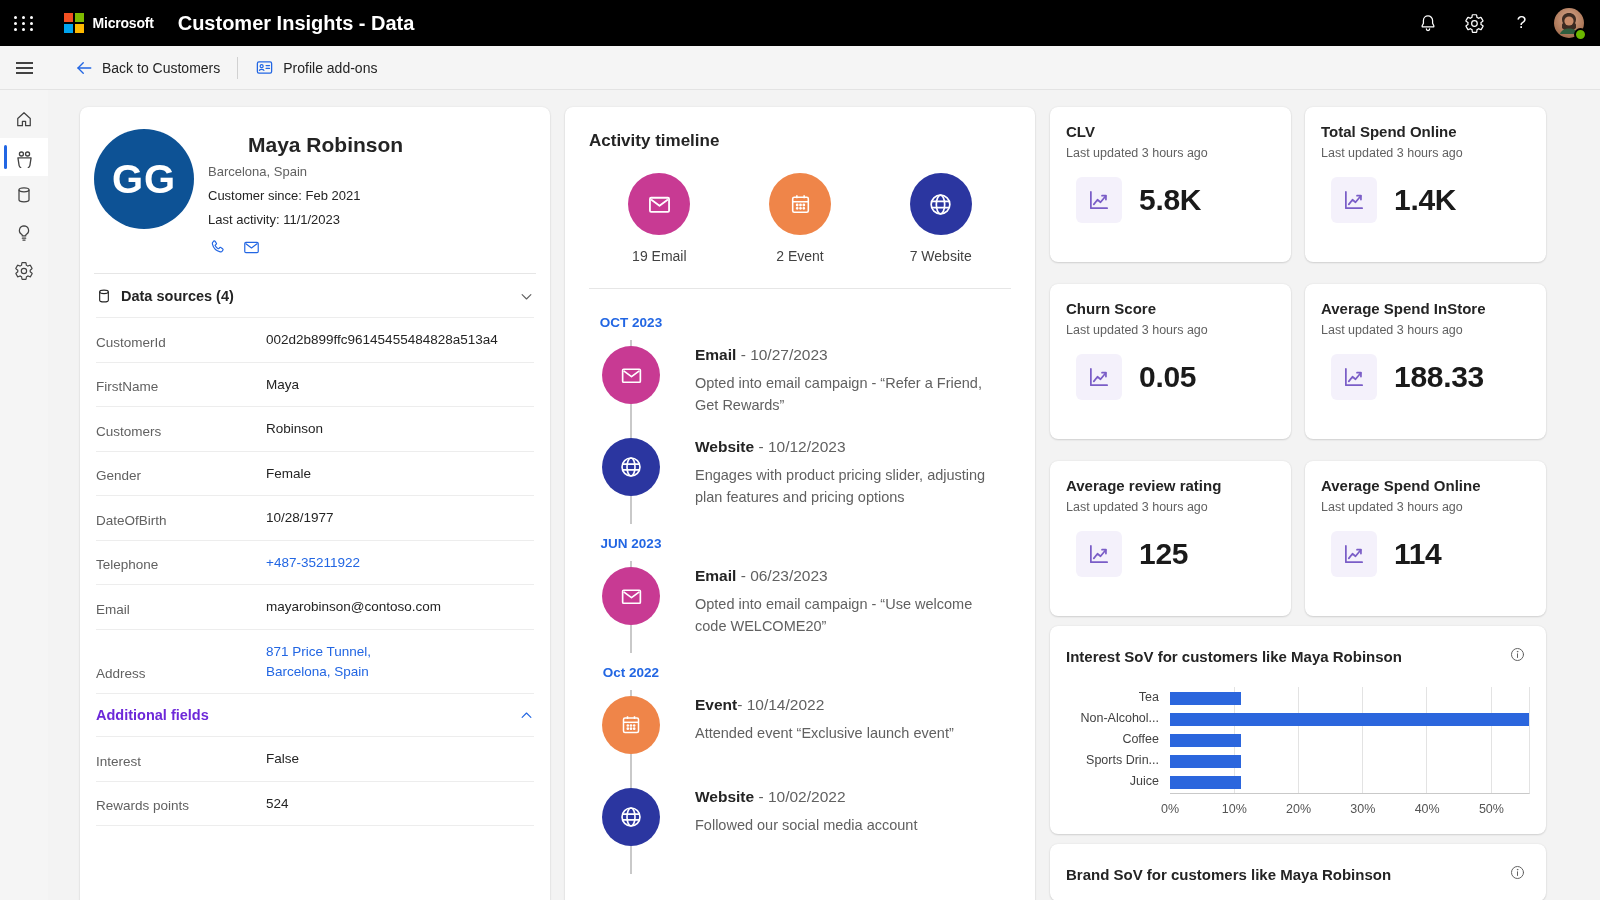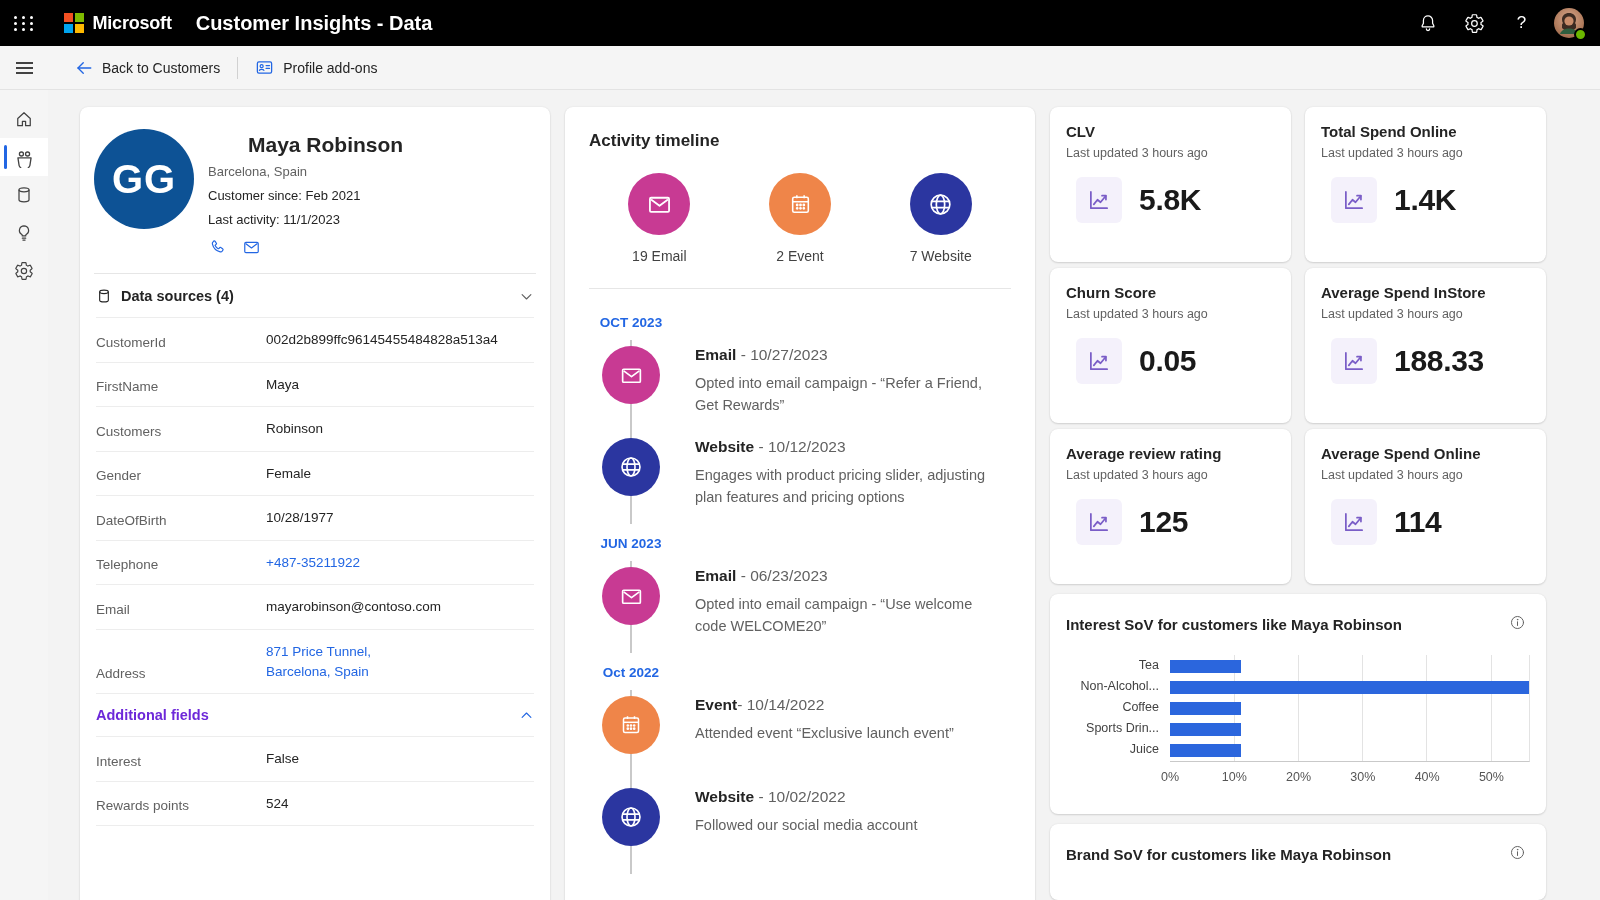--- a/index.html
+++ b/index.html
@@ -7,21 +7,21 @@
   body { font-family:"Liberation Sans", sans-serif; color:#242424; background:#f3f3f3; font-size:14px; }
   svg { display:block; }
 
   
   .topbar { height:46px; background:#000; display:flex; align-items:center; color:#fff; }
   .waffle-btn { width:48px; height:46px; display:flex; align-items:center; justify-content:center; cursor:pointer; }
   .waffle { display:grid; grid-template-columns:repeat(3,5px); grid-gap:3px; }
   .waffle i { width:3px; height:3px; border-radius:50%; background:#fff; }
   .ms-logo { display:grid; grid-template-columns:9px 9px; grid-gap:1.5px; margin-left:16px; }
   .ms-logo i { width:9px; height:9px; }
-  .brand { font-size:18px; font-weight:700; margin-left:9px; letter-spacing:-.2px; }
+  .brand { font-size:14px; font-weight:700; margin-left:9px; letter-spacing:-.2px; }
   .app-title { font-size:20px; margin-left:24px; font-weight:700; }
   .top-actions { margin-left:auto; display:flex; align-items:center; padding-right:8px; }
   .icon-btn { width:47px; height:46px; display:flex; align-items:center; justify-content:center; cursor:pointer; color:#fff; }
   .help-glyph { font-size:17px; font-weight:400; }
   .avatar { width:30px; height:30px; border-radius:50%; position:relative; background:radial-gradient(circle at 50% 38%, #d8a88d 0%, #b07b5c 60%, #8a5a40 100%); overflow:visible; }
   .avatar svg { position:absolute; inset:0; border-radius:50%; }
   .presence { position:absolute; right:-3px; bottom:-3px; width:13px; height:13px; border-radius:50%; background:#6bb700; border:2px solid #000; }
 
   
   .toolbar { height:44px; background:#f5f5f5; display:flex; align-items:center; border-bottom:1px solid #e3e3e3; }
@@ -87,21 +87,21 @@
   .tl-circle { position:relative; z-index:1; width:58px; height:58px; border-radius:50%; margin:6px 0 0 13px; display:flex; align-items:center; justify-content:center; }
   .ticon { display:none; }
   .t-email .ticon-mail, .t-event .ticon-cal, .t-website .ticon-globe { display:block; }
   .tl-body { flex:1; padding:6px 4px 0 0; max-width:316px; }
   .ev-title { font-size:15.5px; font-weight:700; color:#242424; }
   .ev-date { font-size:15.5px; font-weight:400; color:#616161; }
   .ev-desc { font-size:14.5px; color:#616161; line-height:1.55; margin-top:8px; }
 
   
   .right-col { width:496px; flex:none; display:flex; flex-direction:column; gap:10px; }
-  .kpi-grid { display:grid; grid-template-columns:1fr 1fr; gap:6px 14px; }
+  .kpi-grid { display:grid; grid-template-columns:1fr 1fr; gap:22px 14px; }
   .kpi-card { height:155px; padding:16px; }
   .kpi-title { font-size:15px; font-weight:700; }
   .kpi-updated { font-size:12.5px; color:#616161; margin-top:6px; }
   .kpi-row { display:flex; align-items:center; gap:17px; margin-top:17px;margin-left:10px; }
   .kpi-ic { width:46px; height:46px; border-radius:6px; background:#f4f1fb; display:flex; align-items:center; justify-content:center; flex:none; }
   .kpi-value { font-size:30px; font-weight:700; color:#1a1a1a; letter-spacing:-.3px; }
 
   .chart-card { padding:16px; }
   .interest-card { height:220px; }
   .brand-card { flex:1; }

